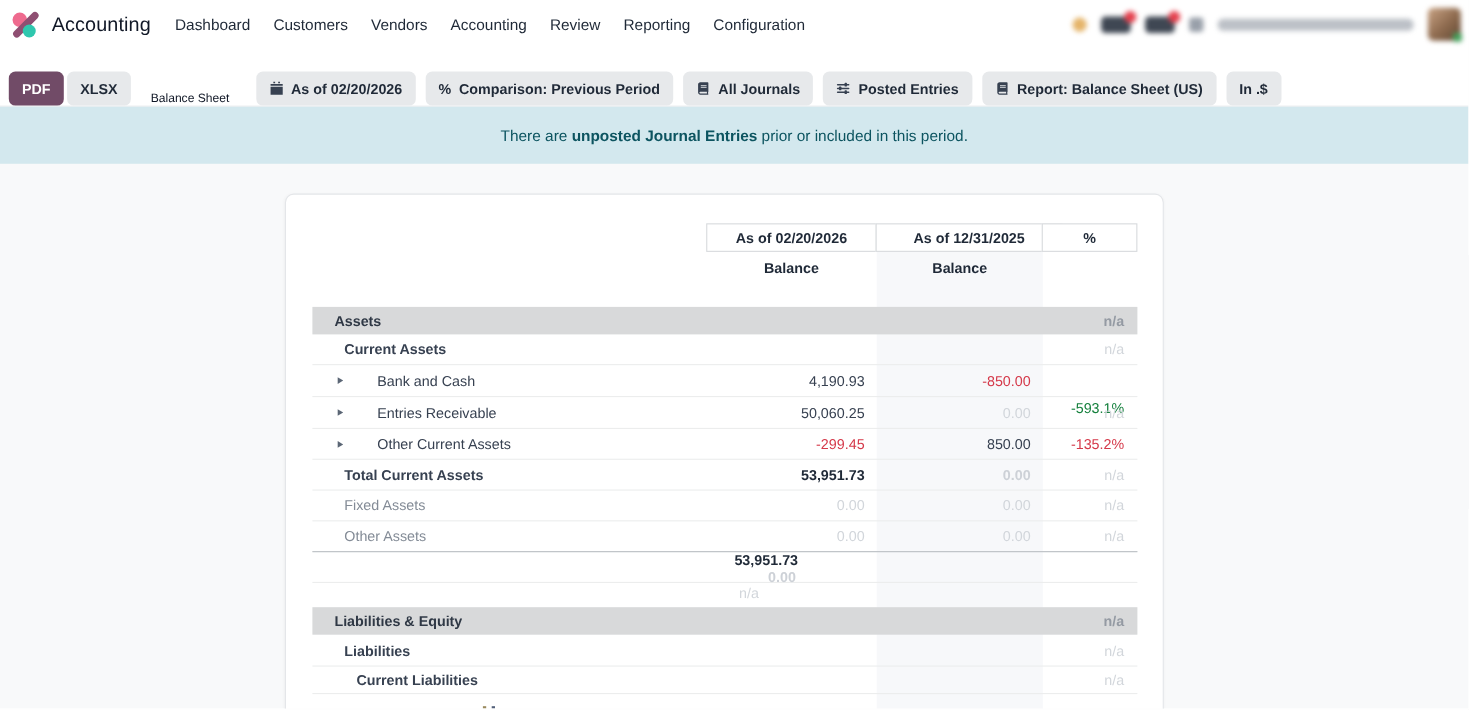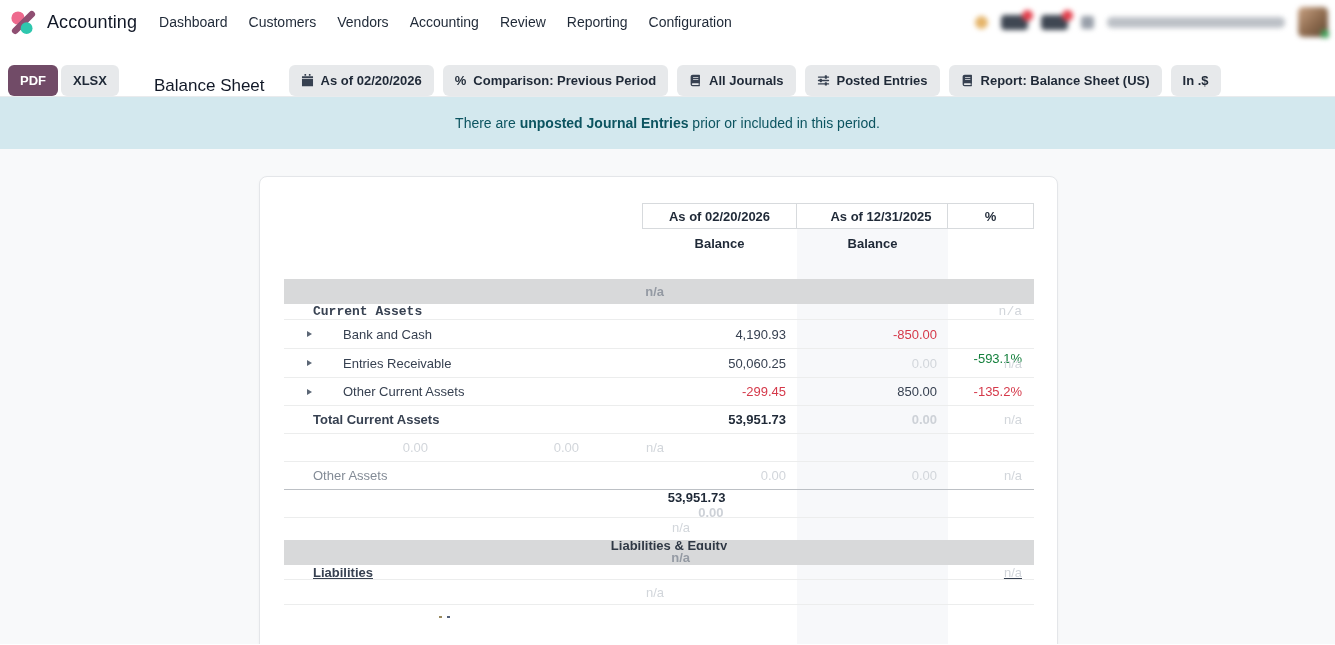--- a/index.html
+++ b/index.html
@@ -26,21 +26,21 @@
       border-radius:2px; background:#43a05a; }
 
   
   .toolbar { display:flex; align-items:flex-end; height:53px; background:#fff; padding:0 8px;
       border-bottom:1px solid #e9ebed; }
   .btn { display:inline-flex; align-items:center; gap:7px; height:31px; padding:0 12px;
       border:none; border-radius:6px; font-family:inherit; font-size:13px; font-weight:700;
       color:#1f2937; background:#e7e9eb; cursor:pointer; white-space:nowrap; }
   .btn-pdf { background:#714B67; color:#fff; }
   .btn-xlsx { margin-left:3px; }
-  .report-title { margin-left:35px; font-size:17px; font-weight:500; color:#111827; }
+  .report-title { margin-left:18px; font-size:11px; font-weight:500; color:#111827; }
   .filters { display:flex; align-items:center; gap:9px; margin-left:24px; }
   .f-icn { display:inline-flex; width:13px; height:13px; color:#374151; }
   .pct-glyph { font-weight:800; font-size:13px; line-height:13px; }
 
   
   .banner { height:52px; background:#d3e8ee; display:flex; align-items:center; justify-content:center;
       font-size:14px; color:#0c5460; }
   .banner b { font-weight:700; cursor:pointer; }
 
   
@@ -199,25 +199,28 @@
       <div class="hc hc2">As of 12/31/2025</div>
       <div class="hc hc3">%</div>
 
       <div class="subhead">
         <div class="sh sh1">Balance</div>
         <div class="sh sh2">Balance</div>
       </div>
 
       <div class="rows">
           <div class="trow s-section" style="height: 25px;">
+            <div class="lab ind-1">
+              <span>Assets</span>
+            </div>
             <div class="val c1"></div>
             <div class="val c2"></div>
             <div class="val c3 tone-section-muted">n/a</div>
           </div>
-          <div class="trow s-heading" style="height: 16px; font-family: Liberation Mono, monospace;">
+          <div class="trow s-heading" style="height: 28px;">
             <div class="lab ind-2">
               <span>Current Assets</span>
             </div>
             <div class="val c1"></div>
             <div class="val c2"></div>
             <div class="val c3 tone-muted">n/a</div>
           </div>
           <div class="trow s-item" style="height: 29px;">
             <div class="lab has-caret">
               <span class="caret"></span>
@@ -247,20 +250,23 @@
           </div>
           <div class="trow s-total" style="height: 28px;">
             <div class="lab ind-2">
               <span>Total Current Assets</span>
             </div>
             <div class="val c1 tone-bold">53,951.73</div>
             <div class="val c2 tone-muted-bold">0.00</div>
             <div class="val c3 tone-muted">n/a</div>
           </div>
           <div class="trow s-muted-item" style="height: 28px;">
+            <div class="lab ind-2">
+              <span>Fixed Assets</span>
+            </div>
             <div class="val c1 tone-muted">0.00</div>
             <div class="val c2 tone-muted">0.00</div>
             <div class="val c3 tone-muted">n/a</div>
           </div>
           <div class="trow s-muted-item" style="height: 28px;">
             <div class="lab ind-2">
               <span>Other Assets</span>
             </div>
             <div class="val c1 tone-muted">0.00</div>
             <div class="val c2 tone-muted">0.00</div>
@@ -268,37 +274,40 @@
           </div>
           <div class="trow s-grand-total" style="height: 29px; flex-direction: column;">
             <div class="lab ind-1">
               <span>Total Assets</span>
             </div>
             <div class="val c1 tone-bold">53,951.73</div>
             <div class="val c2 tone-muted-bold">0.00</div>
             <div class="val c3 tone-muted">n/a</div>
           </div>
           <div class="trow s-gap" style="height: 22px;"></div>
-          <div class="trow s-section" style="height: 25px; flex-direction: column;">
+          <div class="trow s-section" style="height: 25px;">
             <div class="lab ind-1">
               <span>Liabilities &amp; Equity</span>
             </div>
             <div class="val c1"></div>
             <div class="val c2"></div>
             <div class="val c3 tone-section-muted">n/a</div>
           </div>
-          <div class="trow s-heading" style="height: 15px; text-decoration: underline;">
+          <div class="trow s-heading" style="height: 29px;">
             <div class="lab ind-2">
               <span>Liabilities</span>
             </div>
             <div class="val c1"></div>
             <div class="val c2"></div>
             <div class="val c3 tone-muted">n/a</div>
           </div>
           <div class="trow s-heading" style="height: 25px;">
+            <div class="lab ind-3">
+              <span>Current Liabilities</span>
+            </div>
             <div class="val c1"></div>
             <div class="val c2"></div>
             <div class="val c3 tone-muted">n/a</div>
           </div>
           <div class="trow s-partial" style="height: 13px;">
             <span class="glyph-tops">
               <i></i>
               <i></i>
             </span>
           </div>

